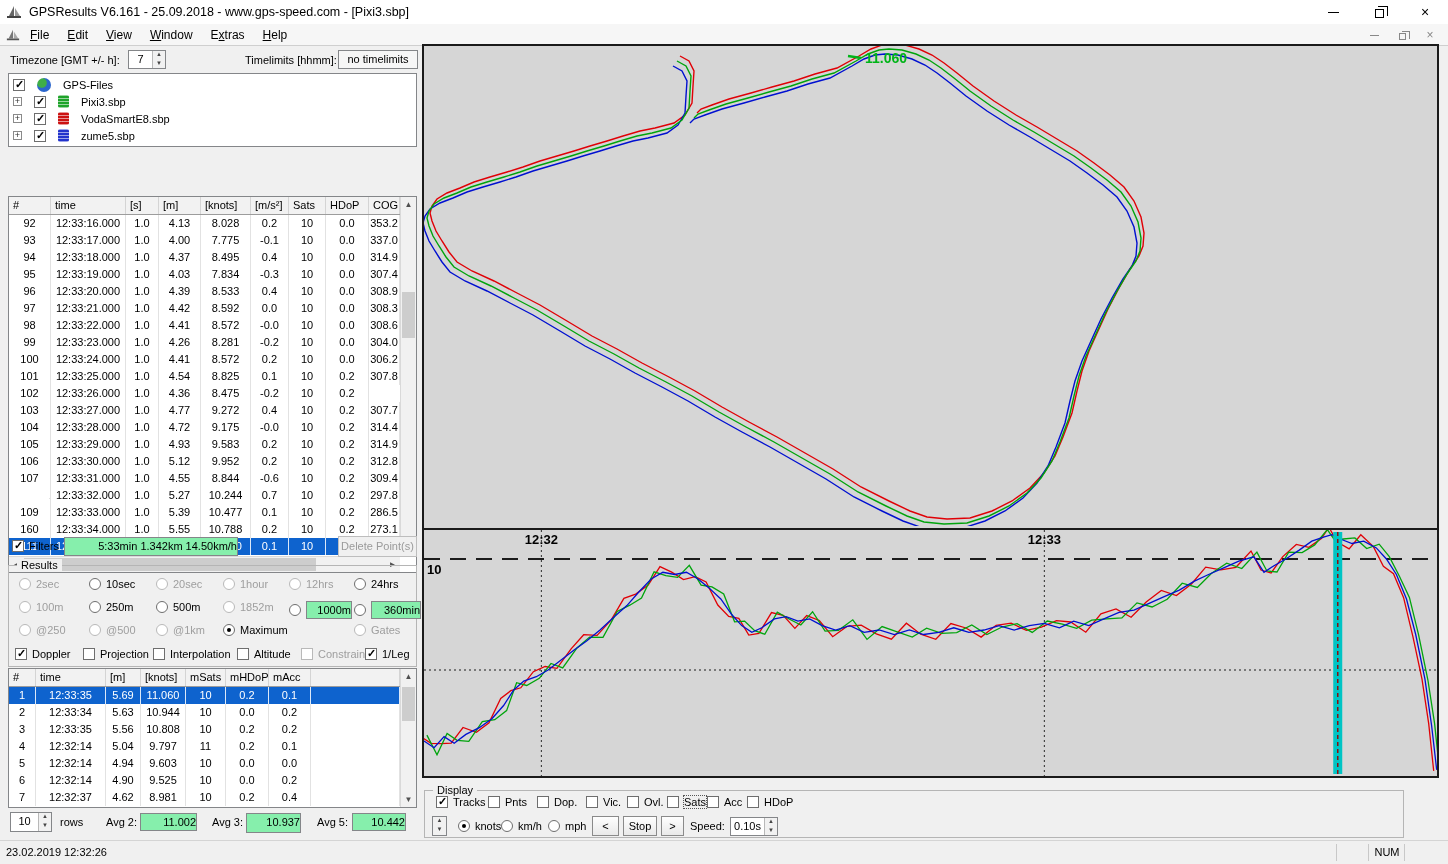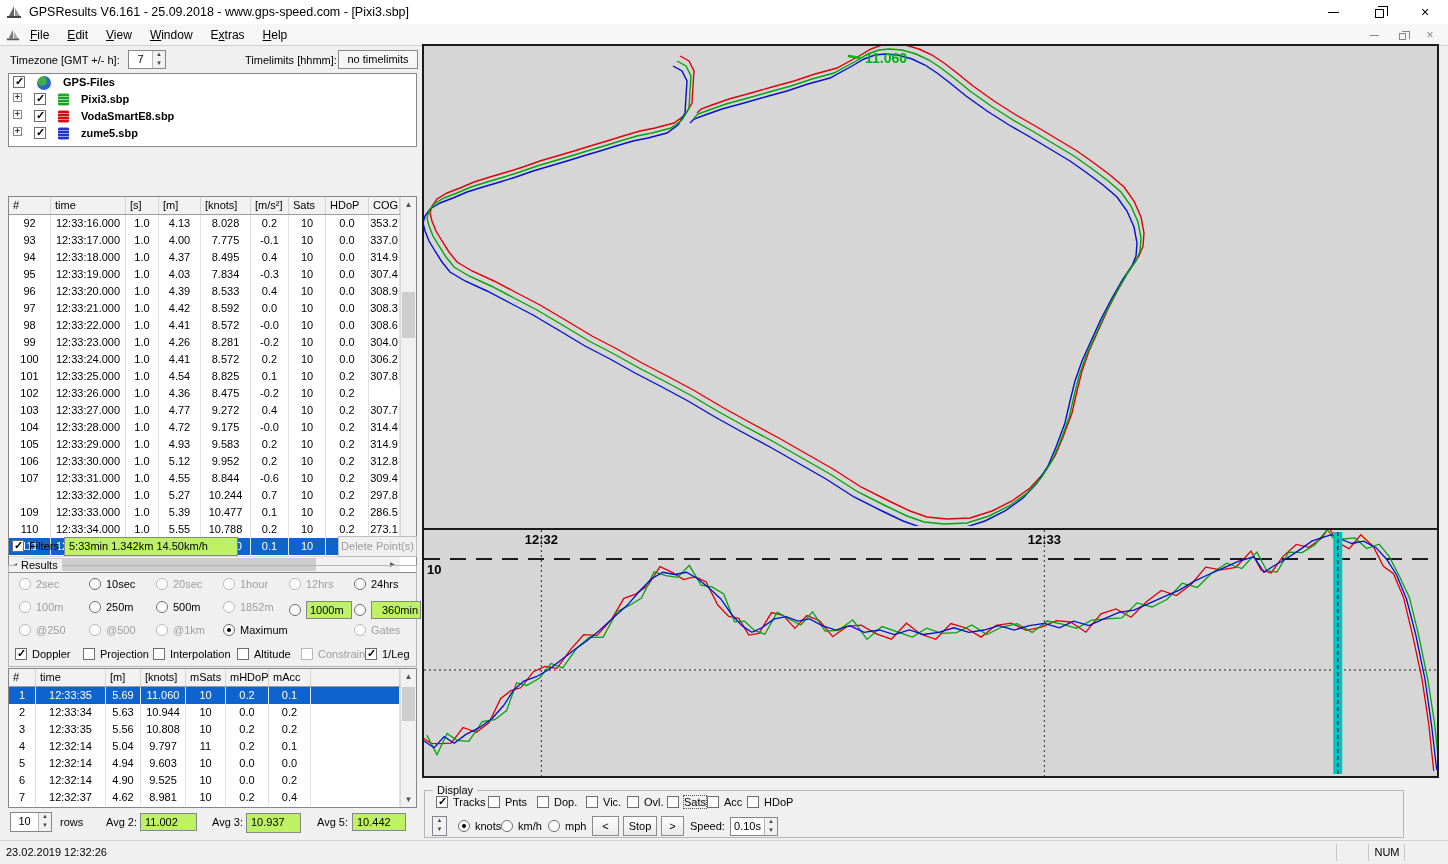--- a/index.html
+++ b/index.html
@@ -19,21 +19,21 @@
   .menu-item { padding:3px 9px; font-size:12px; }
   .menu-item u { text-decoration:underline; }
   .mb-btns { position:absolute; right:6px; top:3px; display:flex; gap:4px; }
   .mb-btn { width:24px; height:16px; display:flex; align-items:center; justify-content:center; color:#777; }
   .glyph-min-sm { width:9px; height:1px; background:#888; }
   .glyph-restore-sm { width:7px; height:7px; border:1px solid #888; position:relative; margin-top:2px; }
   .glyph-restore-sm:before { content:""; position:absolute; left:2px; top:-3px; width:7px; height:7px; border:1px solid #888; border-bottom:none; border-left:none; }
   .appicon { width:18px; height:16px; margin-left:5px; }
 
   
-  .sunken { background:#bef264; border:1px solid #848689; }
+  .sunken { background:#86efac; border:1px solid #848689;text-align:right; }
   .spinbox { position:absolute; background:#fff; border:1px solid #848689; display:flex; }
   .spinbox .val { flex:1; text-align:center; line-height:16px; }
   .spinners { width:13px; display:flex; flex-direction:column; border-left:1px solid #b8b8b8; }
   .spinners span { flex:1; font-size:6px; line-height:7px; text-align:center; color:#444; background:#f1f1f1; }
   .btn { background:linear-gradient(#fefefe,#e9e9e9); border:1px solid #8a8a8a; text-align:center; font-size:11px; }
   .btn.disabled { color:#9a9a9a; border-color:#bdbdbd; background:#f0f0f0; }
   .groupbox { position:absolute; border:1px solid #b5b5b5; }
   .groupbox > .gb-label { position:absolute; top:-7px; left:8px; background:#f0f0f0; padding:0 4px; }
   .cb, .rad { position:absolute; display:flex; align-items:center; gap:5px; white-space:nowrap; }
   .cb .box { width:12px; height:12px; background:#fff; border:1px solid #6e6e6e; position:relative; flex:none; }
@@ -43,21 +43,21 @@
   .rad .circ.checked:before { content:""; position:absolute; left:3px; top:3px; width:4px; height:4px; border-radius:50%; background:#000; }
   .rad.disabled { color:#9e9e9e; } .rad.disabled .circ { border-color:#b9b9b9; }
   .focus-dotted { outline:1px dotted #555; }
 
   
   .left-panel { position:absolute; left:0; top:46px; width:424px; height:794px; background:#f0f0f0; }
   .tz-label { position:absolute; left:10px; top:8px; }
   .tl-label { position:absolute; left:245px; top:8px; }
   .tl-box { position:absolute; left:338px; top:4px; width:80px; height:19px; text-align:center; line-height:17px; background:#f6f6f6; border:1px solid #848689; }
   .tree { position:absolute; left:8px; top:27px; width:409px; height:74px; background:#fff; border:1px solid #848689; padding:2px 0 0 4px; overflow:hidden; }
-  .tree-row { display:flex; height:17px; gap:12px;font-weight:bold; }
+  .tree-row { display:flex; align-items:center; height:17px; gap:12px; }
   .expander { width:9px; height:9px; border:1px solid #8a8a8a; background:#fff; font-size:9px; line-height:7px; text-align:center; color:#333; flex:none; }
   .tree .cb2 { width:12px; height:12px; background:#fff; border:1px solid #6e6e6e; position:relative; flex:none; }
   .tree .cb2:before { content:"✓"; position:absolute; left:1px; top:-2px; font-size:11px; font-weight:bold; }
   .globe { width:14px; height:14px; border-radius:50%; background:radial-gradient(circle at 35% 35%, #3fae46 0 34%, #2b66cc 42%); flex:none; }
   .dev-icon { width:11px; height:13px; border-radius:2px; flex:none; background:repeating-linear-gradient(0deg, rgba(255,255,255,.55) 0 1px, rgba(255,255,255,0) 1px 3px); }
 
   
   .tbl { position:absolute; background:#fff; border:1px solid #848689; }
   .tbl-head { display:flex; background:#f2f2f2; border-bottom:1px solid #9c9c9c; height:18px; }
   .tbl-head .hc { line-height:17px; padding-left:4px; border-right:1px solid #d4d4d4; overflow:hidden; white-space:nowrap; }
@@ -373,21 +373,21 @@
           <span class="td" style="width: 75px;">12:33:33.000</span>
           <span class="td" style="width: 33px;">1.0</span>
           <span class="td" style="width: 42px;">5.39</span>
           <span class="td" style="width: 50px;">10.477</span>
           <span class="td" style="width: 38px;">0.1</span>
           <span class="td" style="width: 37px;">10</span>
           <span class="td" style="width: 43px;">0.2</span>
           <span class="td" style="width: 31px;">286.5</span>
         </div>
         <div class="tr">
-          <span class="td" style="width: 42px;">110</span>
+          <span class="td" style="width: 42px;">160</span>
           <span class="td" style="width: 75px;">12:33:34.000</span>
           <span class="td" style="width: 33px;">1.0</span>
           <span class="td" style="width: 42px;">5.55</span>
           <span class="td" style="width: 50px;">10.788</span>
           <span class="td" style="width: 38px;">0.2</span>
           <span class="td" style="width: 37px;">10</span>
           <span class="td" style="width: 43px;">0.2</span>
           <span class="td" style="width: 31px;">273.1</span>
         </div>
         <div class="tr sel">

